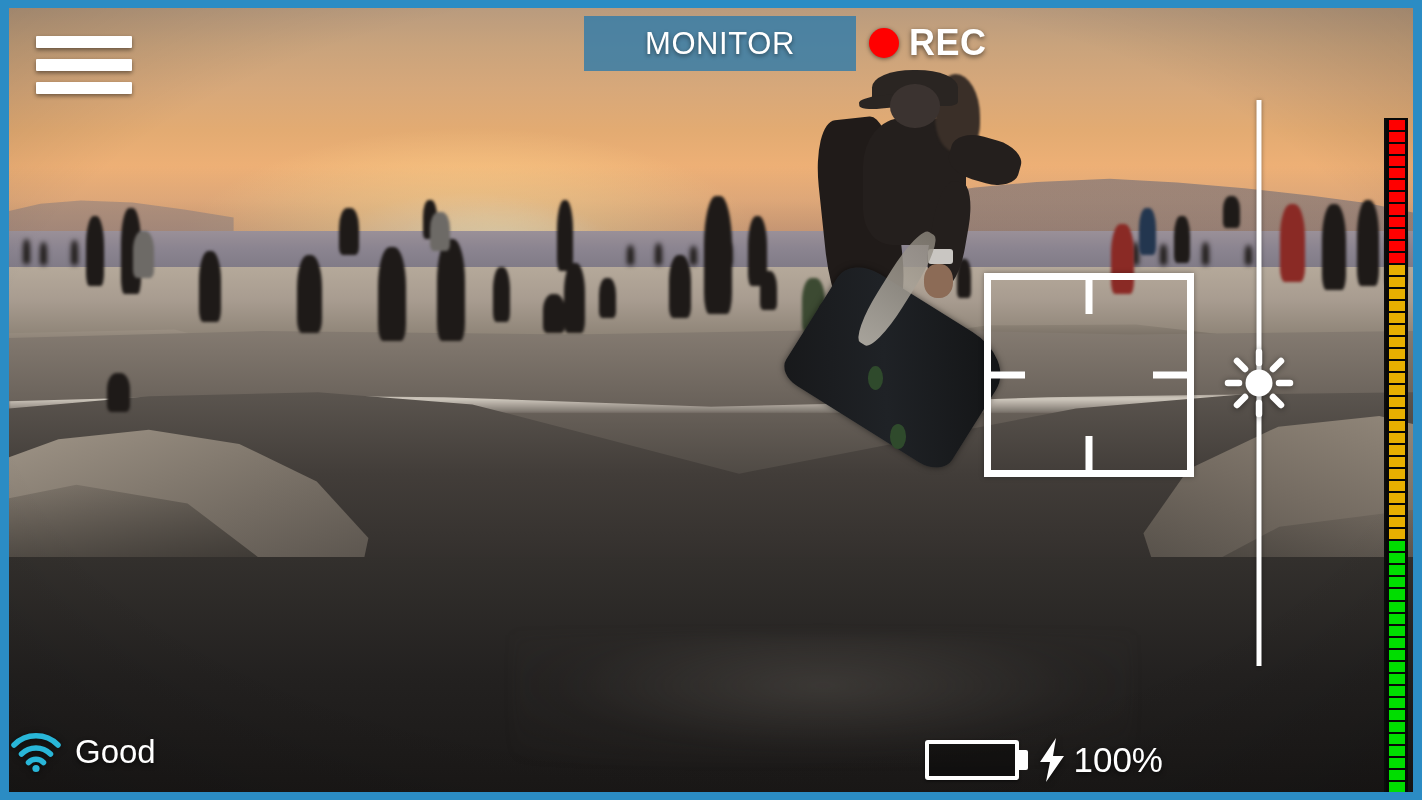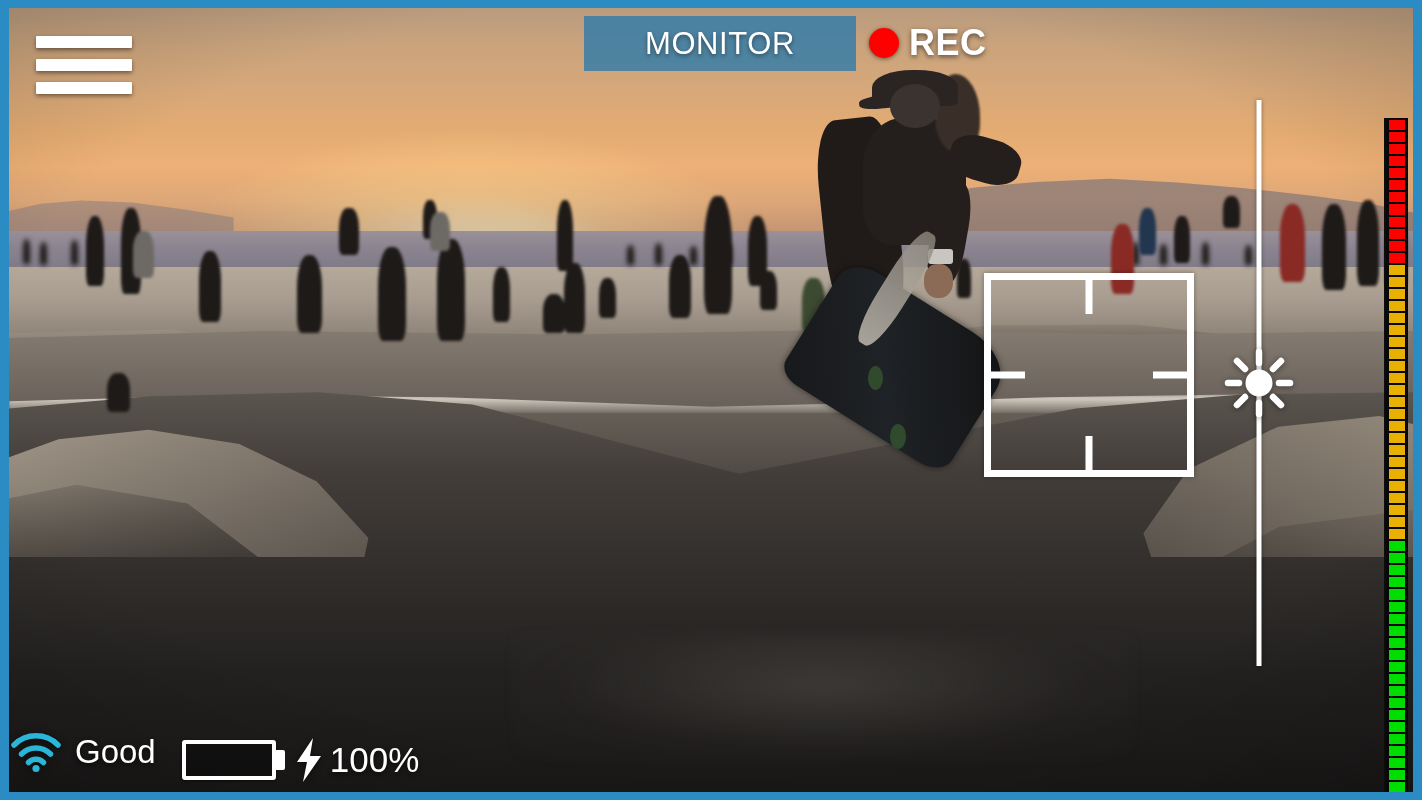--- a/index.html
+++ b/index.html
@@ -250,21 +250,21 @@
     background: #080808;
     display: flex; flex-direction: column-reverse;
     padding: 2px 3px; gap: 2px;
     border-left: 2px solid #0c0c0c;
   }
   #audio-meter .seg { flex: 1 1 auto; min-height: 4px; width: 100%; }
 
   
   #status-bar {
     position: absolute; left: 0; bottom: 8px; width: 1188px; height: 64px;
-    display: flex; align-items: center; justify-content: flex-start;
+    display: flex; align-items: center; justify-content: space-between;
     gap: 26px; padding-right: 34px;
   }
   #wifi-status { display: flex; align-items: center; gap: 12px; }
   #wifi-icon svg { display: block; filter: drop-shadow(0 1px 3px rgba(0,0,0,.6)); }
   #wifi-label {
     color: #fff; font-size: 33px; font-weight: 400;
     text-shadow: 0 2px 5px rgba(0,0,0,.65);
   }
   #battery-status { display: flex; align-items: center; gap: 6px; margin-top: 15px; }
   #battery-icon {

